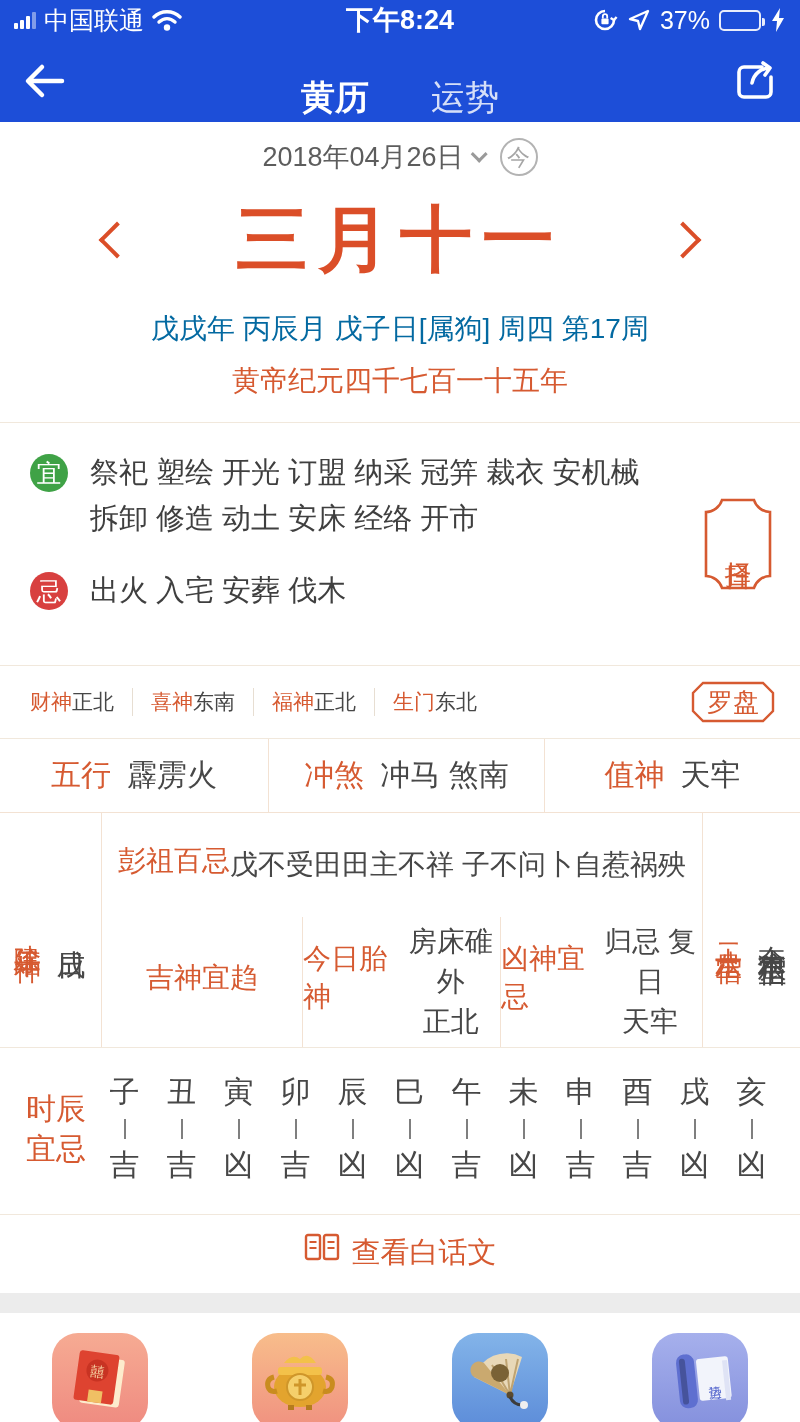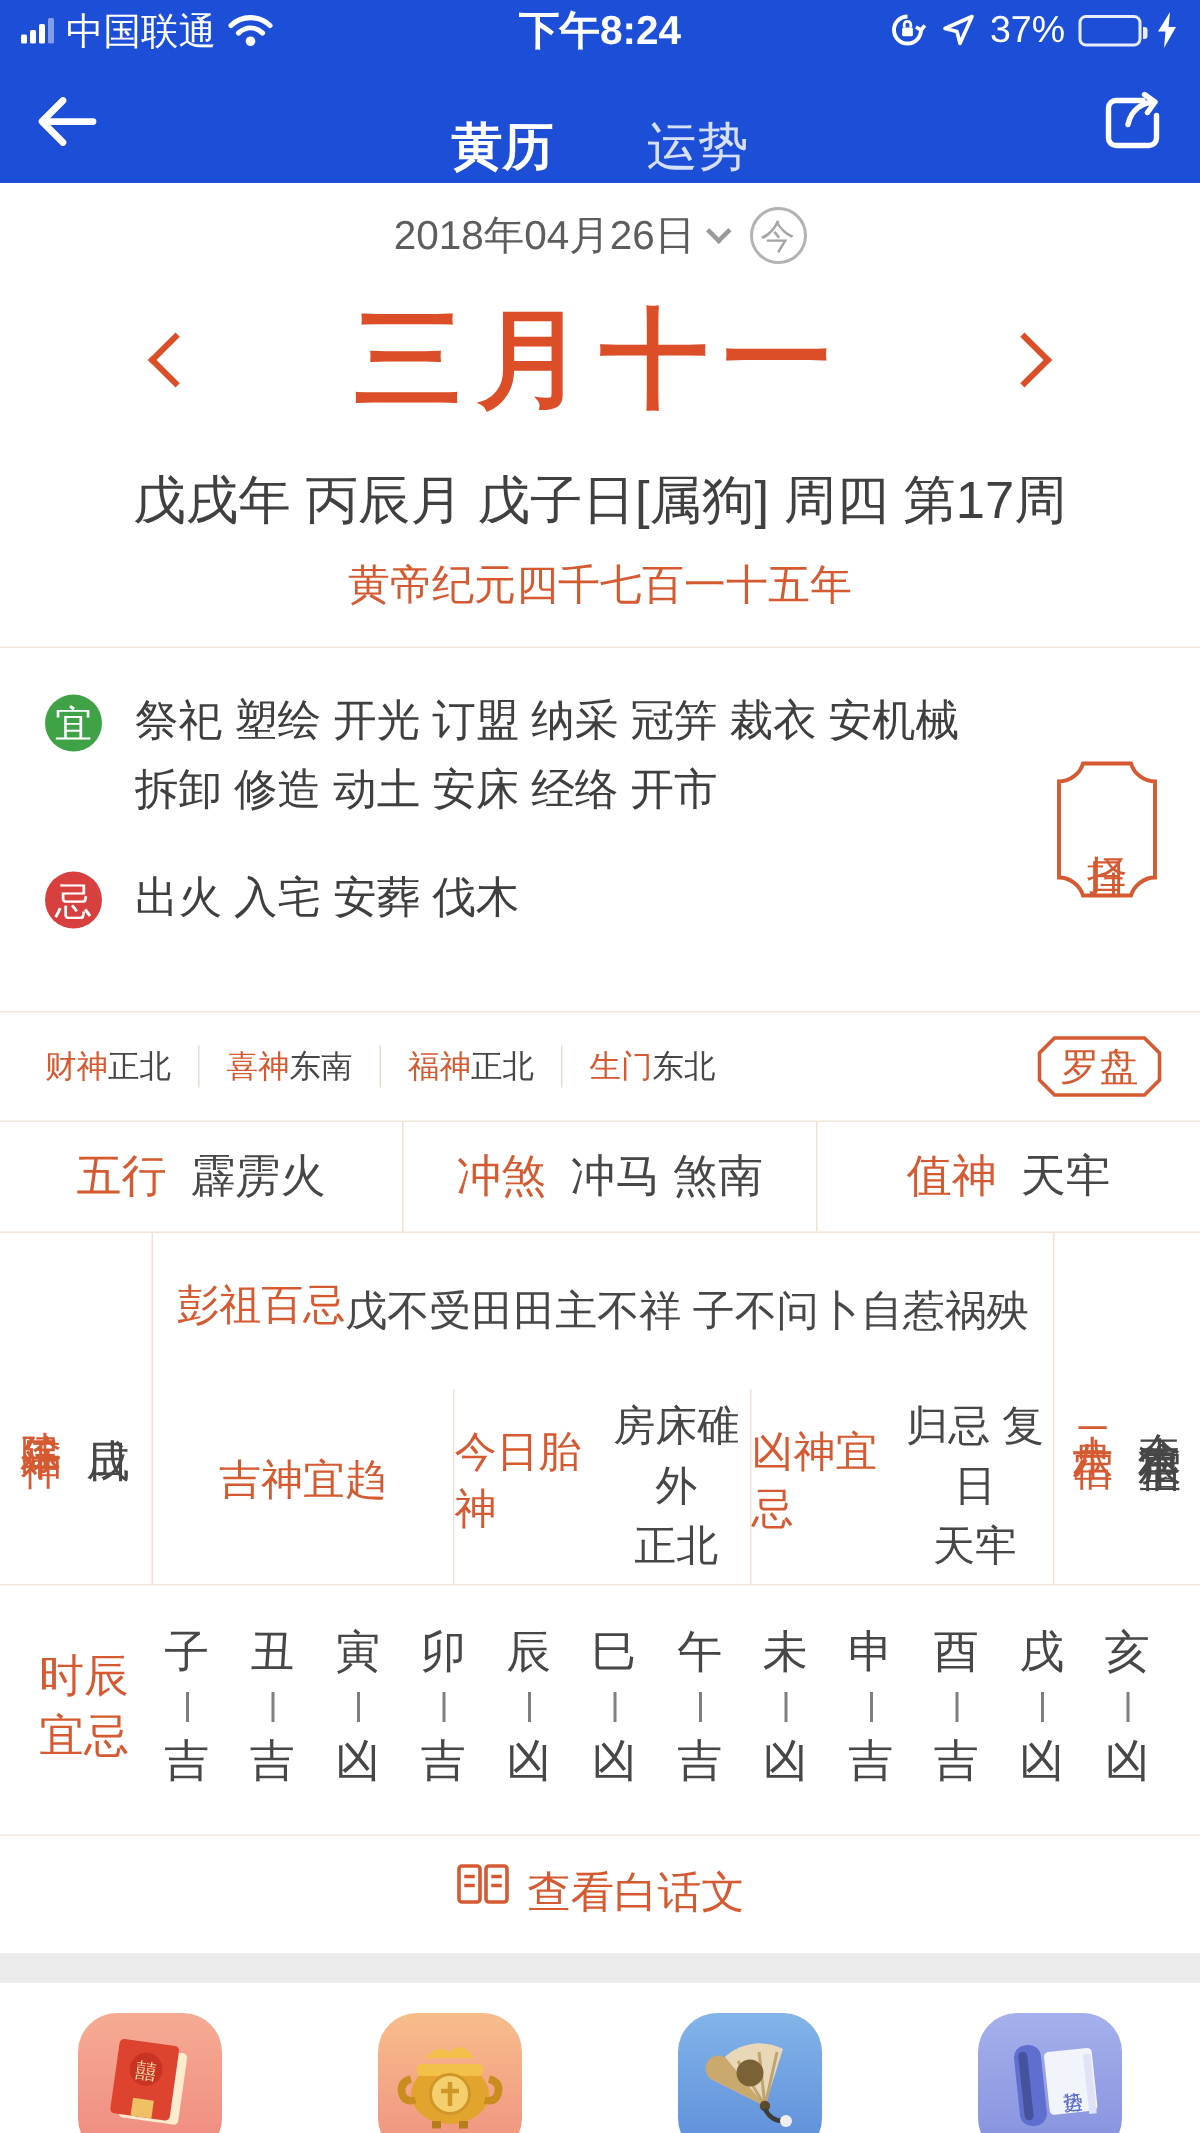--- a/index.html
+++ b/index.html
@@ -29,21 +29,21 @@
   
   .datecard { padding-top:16px; }
   .daterow { display:flex; justify-content:center; align-items:center; gap:12px; color:#5d5d5d; font-size:27px; }
   .chev-down { width:12px; height:12px; border-left:3px solid #9a9a9a; border-bottom:3px solid #9a9a9a; transform:rotate(-45deg) translateY(-4px); }
   .today-badge { width:38px; height:38px; border:2px solid #b3b3b3; border-radius:50%; color:#a6a6a6; font-size:23px; display:flex; align-items:center; justify-content:center; }
   .lunarrow { display:flex; align-items:center; padding:0 104px; margin-top:16px; }
   .lunar-title { flex:1; text-align:center; font-family:"Liberation Serif", serif; font-weight:bold; font-size:72px; color:#db4e28; letter-spacing:10px; }
   .chevbtn { width:26px; height:26px; border-left:4px solid #db4e28; border-bottom:4px solid #db4e28; cursor:pointer; }
   .chevbtn.left { transform:rotate(45deg); }
   .chevbtn.right { transform:rotate(225deg); }
-  .ganzhi { text-align:center; font-size:35px; color:#404040; margin-top:22px; }
+  .ganzhi { text-align:center; font-size:28px; color:#0369a1; margin-top:22px; }
   .era { text-align:center; font-size:28px; color:#d65a31; margin-top:14px; padding-bottom:22px; border-bottom:1px solid #f1e8dc; }
 
   
   .yiji { position:relative; padding:26px 120px 26px 30px; border-bottom:1px solid #f1e8dc; }
   .yj-row { display:flex; align-items:flex-start; gap:22px; margin-bottom:26px; }
   .yj-row:last-child { margin-bottom:0; }
   .badge { flex:0 0 38px; width:38px; height:38px; border-radius:50%; color:#fff; font-size:25px; display:flex; align-items:center; justify-content:center; margin-top:5px; }
   .badge.yi { background:#3fa246; }
   .badge.ji { background:#d8403f; }
   .yj-text { font-size:29px; color:#3f3f3f; line-height:46px; }

